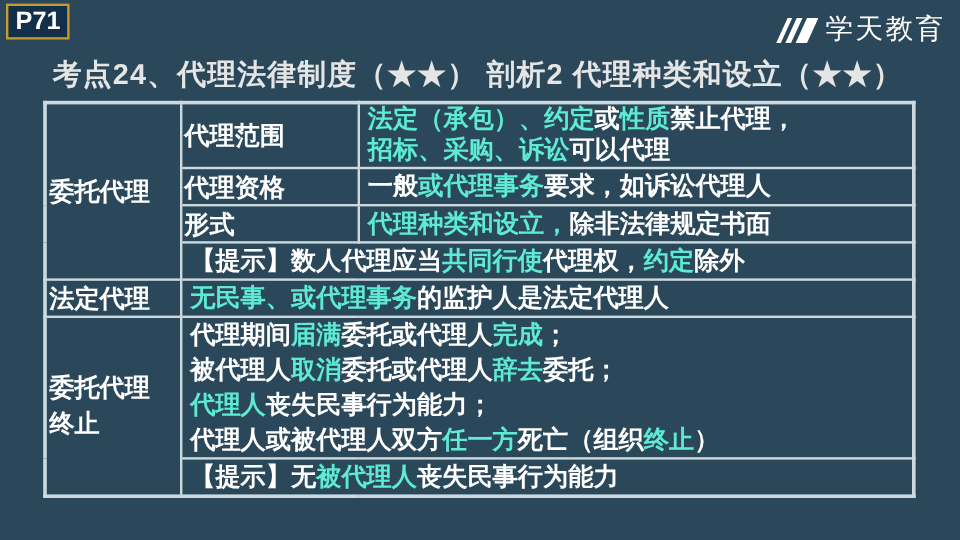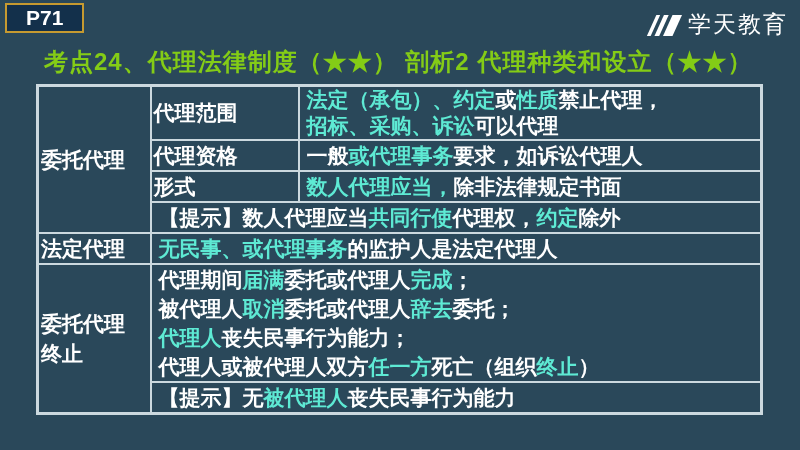--- a/index.html
+++ b/index.html
@@ -6,33 +6,33 @@
   body{
     width:800px;height:450px;position:relative;overflow:hidden;
     background:#2a485a;
     font-family:"Liberation Sans",sans-serif;
     color:#ffffff;
   }
   
   .badge{
     position:absolute;left:5px;top:3px;
     background:#13304b;border:2px solid #c69a30;
-    padding:0 19px;height:26px;line-height:26px;
+    padding:0 6px;height:26px;line-height:26px;
     font-size:21px;font-weight:bold;color:#ffffff;
   }
   
   .brand{
     position:absolute;right:12px;top:9px;
     display:flex;align-items:center;gap:6px;
   }
   .brand .name{font-size:23px;font-weight:normal;letter-spacing:2px;color:#ffffff;}
   
   .title{
     position:absolute;left:44px;top:46px;width:720px;
-    font-size:24px;font-weight:bold;color:#84cc16;letter-spacing:1px;
+    font-size:24px;font-weight:bold;color:#e5e5e5;letter-spacing:1px;
     white-space:nowrap;
   }
   
   table.main{
     position:absolute;left:36px;top:84px;
     width:724px;border-collapse:collapse;table-layout:fixed;
     border:3px solid #ccd9df;
   }
   td{
     border:2px solid #ccd9df;
@@ -83,21 +83,21 @@
   </tr>
   <tr style="height:29px;margin-top:48px;">
     <td class="center">代理资格</td>
     <td>
       <div class="line"><span>一般</span><span class="hl">或代理事务</span><span>要求，如诉讼代理人</span></div>
     </td>
   </tr>
   <tr style="height:30px;">
     <td class="center">形式</td>
     <td>
-      <div class="line"><span class="hl">数人代理应当，</span><span>除非法律规定书面</span></div>
+      <div class="line"><span class="hl">代理种类和设立，</span><span>除非法律规定书面</span></div>
     </td>
   </tr>
   <tr style="height:29px;">
     <td colspan="2">
       <div class="line"><span>【提示】数人代理应当</span><span class="hl">共同行使</span><span>代理权，</span><span class="hl">约定</span><span>除外</span></div>
     </td>
   </tr>
   <tr style="height:28px;">
     <td class="center">法定代理</td>
     <td colspan="2">

